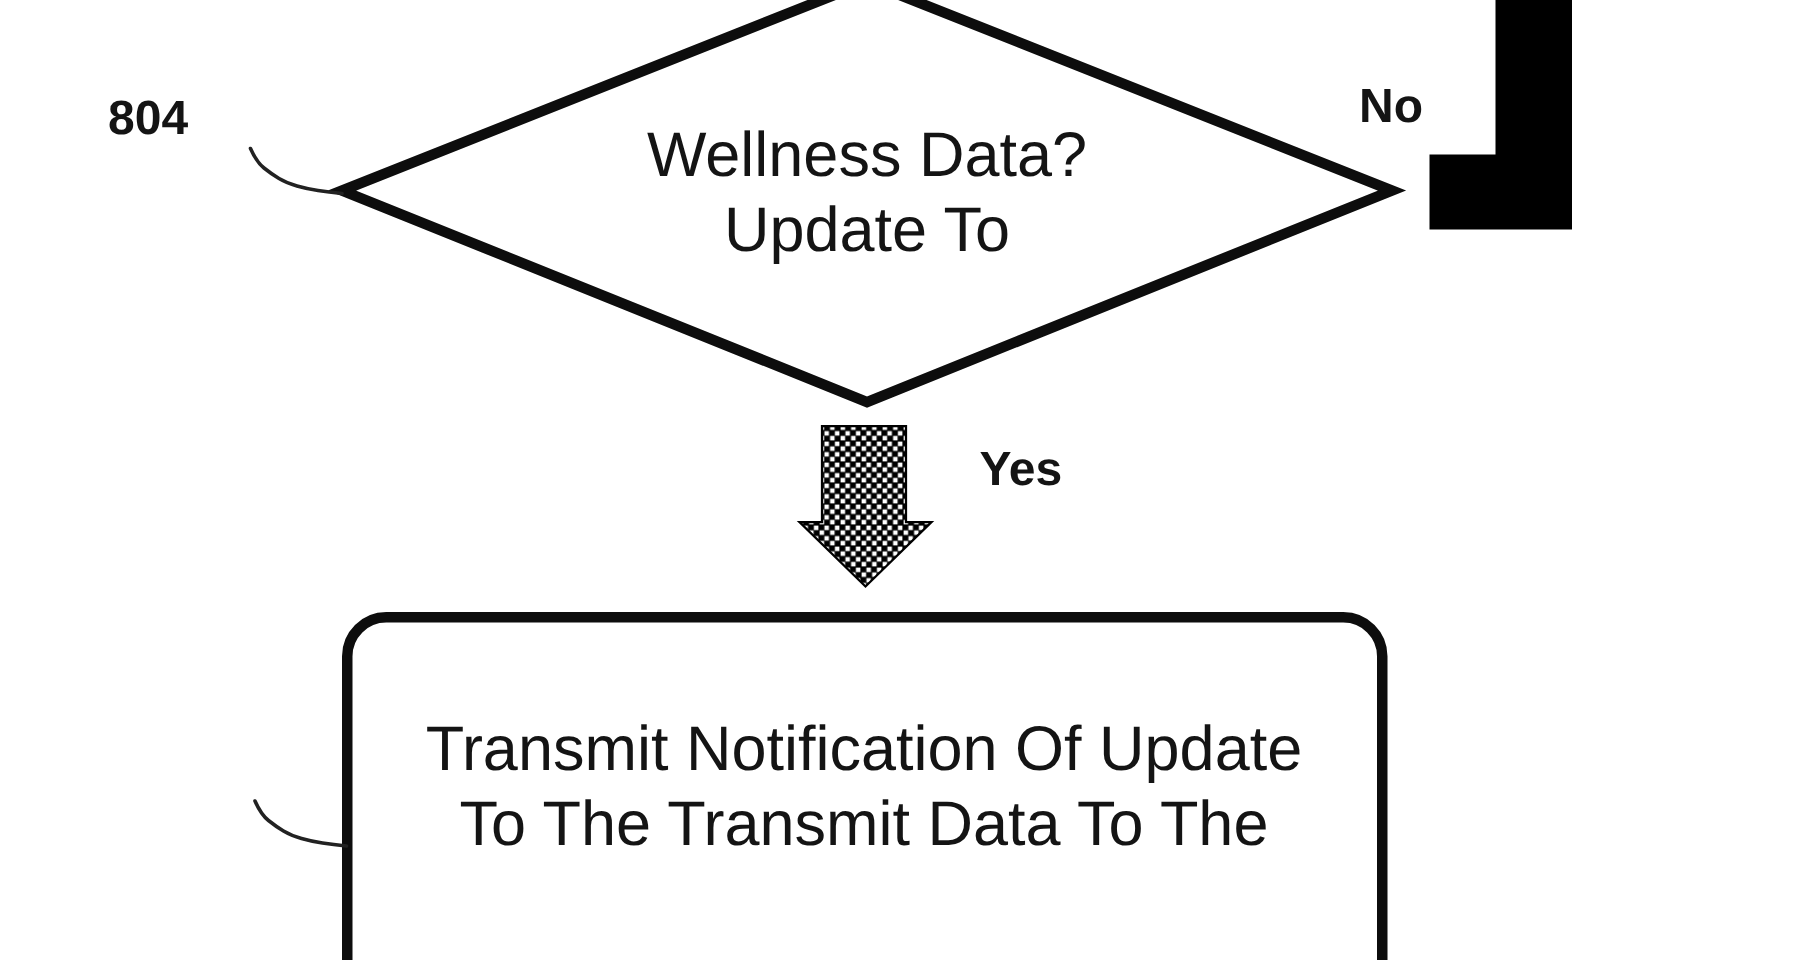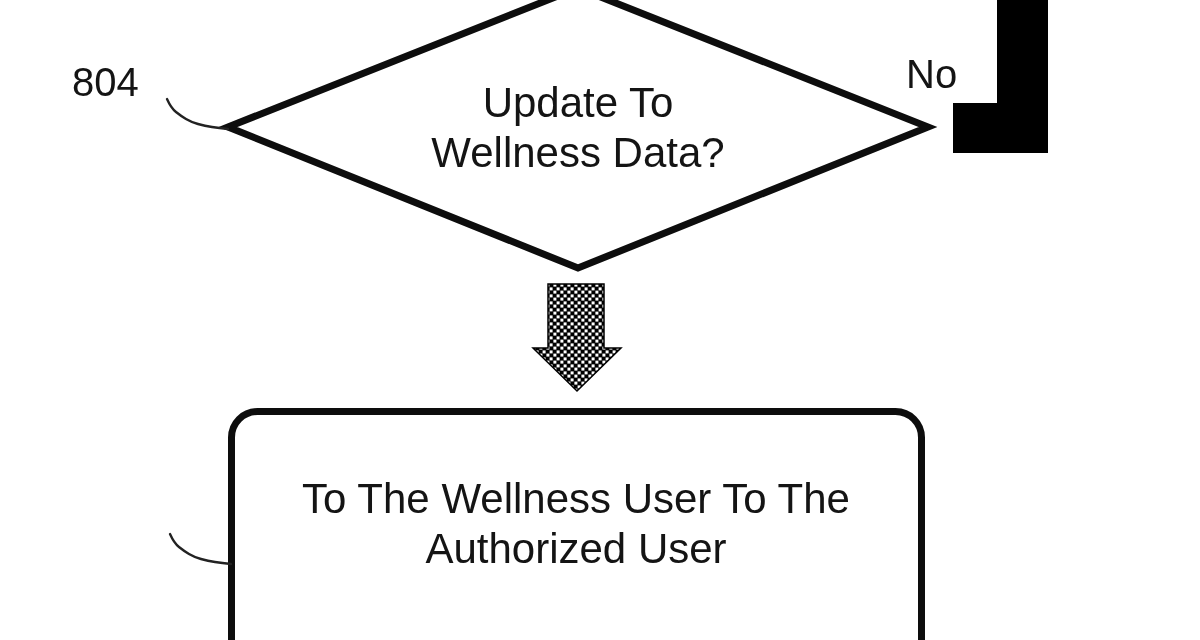--- a/index.html
+++ b/index.html
@@ -10,22 +10,23 @@
     overflow: hidden;
     background: #ffffff;
     font-family: "Liberation Sans", sans-serif;
     color: #141414;
   }
   .stage svg { position: absolute; left: 0; top: 0; }
   .label {
     position: absolute;
     white-space: nowrap;
     line-height: 1;
-    font-size: 40px;
+    font-size: 32px;
     color: #141414;
+    font-weight: bold;
   }
   .node-text {
     position: absolute;
     text-align: center;
     font-size: 42px;
     line-height: 50px;
     color: #141414;
   }
   .node-text div { display: block; }
 </style>
@@ -54,24 +55,25 @@
     <path d="M167,99 q4,9 9,13 t10,7 t12,5 t14,3 t16,2" fill="none" stroke="#222222" stroke-width="2.4" stroke-linecap="round"></path>
 
     <path d="M170,534 q4,9 9,13 t10,7 t12,5 t14,3 t16,2" fill="none" stroke="#222222" stroke-width="2.4" stroke-linecap="round"></path>
   </svg>
 
   <div class="label" style="left:72px; top:62px;">804</div>
 
   <div class="label" style="left:906px; top:54px;">No</div>
 
   <div class="node-text" style="left:328px; top:78px; width:500px;">
+    <div>Wellness Data?</div>
     <div>Update To</div>
-    <div>Wellness Data?</div>
   </div>
 
+  <div class="label" style="left:653px; top:296px;">Yes</div>
 
 
   <div class="node-text" style="left:236px; top:474px; width:680px;">
-    <div>To The Wellness User To The</div>
-    <div>Authorized User</div>
+    <div>Transmit Notification Of Update</div>
+    <div>To The Transmit Data To The</div>
   </div>
 
 </div>
 
 </body></html>

